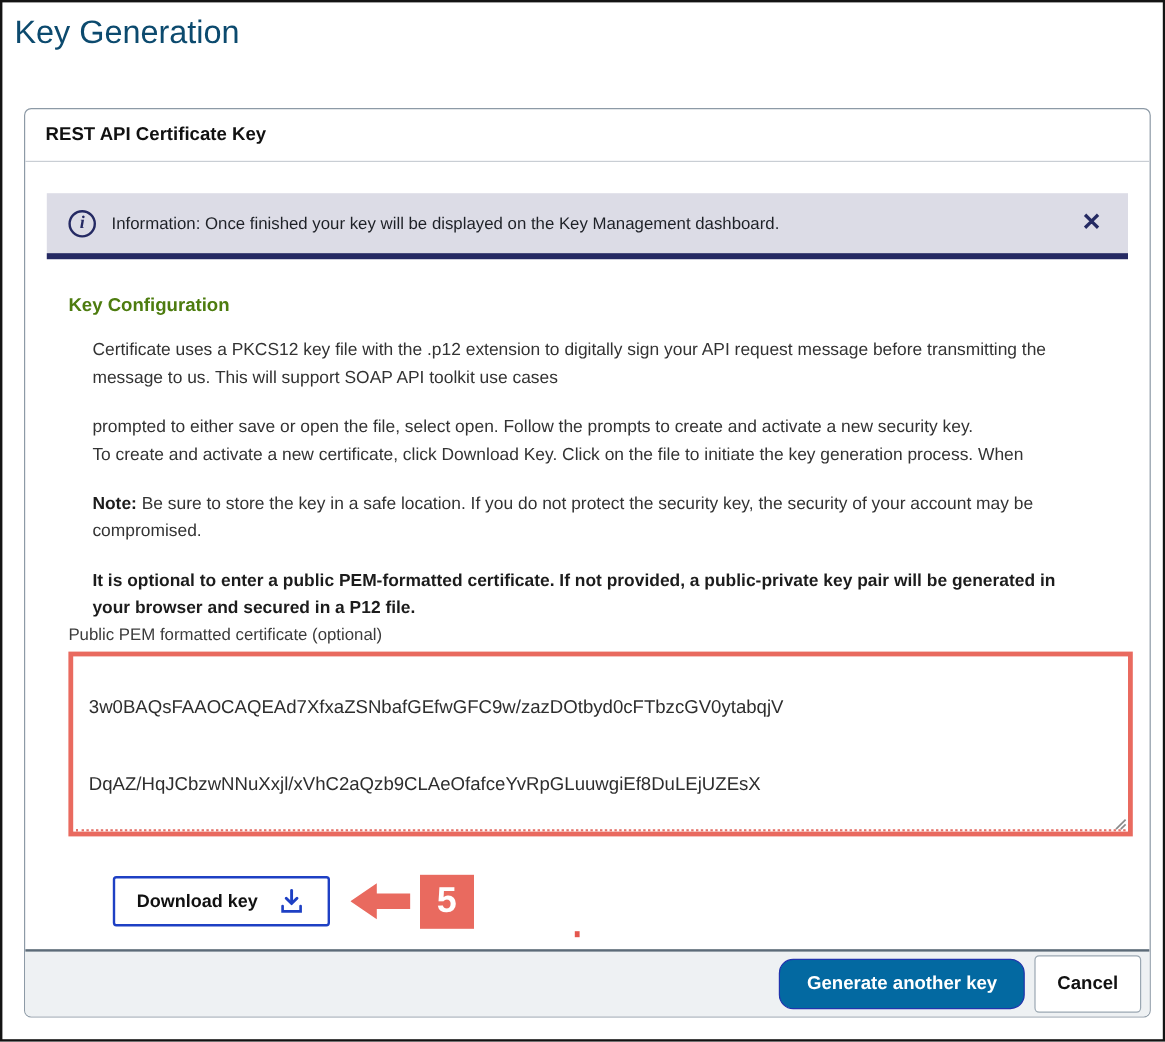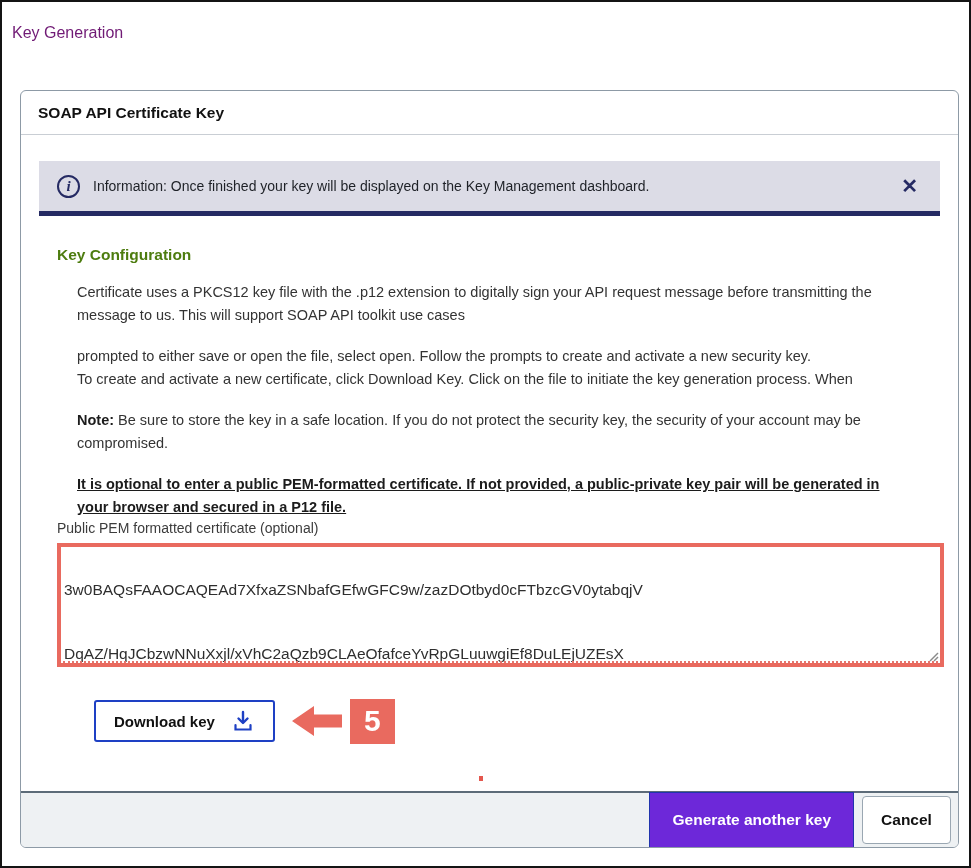--- a/index.html
+++ b/index.html
@@ -6,24 +6,24 @@
   html, body { width: 971px; height: 868px; }
   body {
     font-family: "Liberation Sans", sans-serif;
     background: #ffffff;
     border: 2px solid #141414;
     position: relative;
     color: #222;
   }
   .page-title {
     position: absolute;
-    left: 10px; top: 22px;
-    font-size: 16px;
+    left: 10px; top: 10px;
+    font-size: 27px;
     font-weight: 400;
-    color: #701a75;
+    color: #0c4a6e;
   }
   .panel {
     position: absolute;
     left: 18px; top: 88px;
     width: 939px; height: 758px;
     background: #fff;
     border: 1px solid #8d9aa6;
     border-radius: 6px;
     display: flex;
     flex-direction: column;
@@ -87,35 +87,36 @@
     color: #4d7c0f;
   }
   .para {
     margin-top: 17px;
     font-size: 14.5px;
     line-height: 1.62;
     color: #333;
     margin-left: 20px;
   }
   .para span.line { display: block; }
-  .para.bold { font-weight: bold; color: #1c1c1c; text-decoration: underline; }
+  .para.bold { font-weight: bold; color: #1c1c1c; }
   .note-label { font-weight: bold; color: #1c1c1c; }
   .pem-label {
     font-size: 14px;
     color: #3c3c3c;
   }
   .pem-box {
     margin-top: 7px;
     width: 887px;
-    height: 124px;
+    height: 154px;
     border: 4px solid #e96a5f;
     background: #fff;
     overflow: hidden;
     position: relative;
     cursor: text;
+    padding-left: 10px;
   }
   .pem-inner {
     margin-top: -11px;
     padding-left: 3px;
     font-family: "Liberation Sans", sans-serif;
     font-size: 15.5px;
     line-height: 21.5px;
     color: #2e2e2e;
     white-space: pre;
   }
@@ -175,26 +176,26 @@
     height: 56px;
     background: #eef1f3;
     border-top: 2px solid #5c6b78;
     display: flex;
     align-items: center;
     justify-content: flex-end;
     gap: 8px;
     padding-right: 7px;
   }
   .btn-primary {
-    height: 56px;
+    height: 42px;
     min-width: 197px;
     padding: 0 22px;
-    background: #6d28d9;
+    background: #0369a1;
     border: 1px solid #2134ad;
-    border-radius: 0;
+    border-radius: 12px;
     color: #fff;
     font-family: "Liberation Sans", sans-serif;
     font-size: 15.5px;
     font-weight: bold;
     cursor: pointer;
   }
   .btn-secondary {
     height: 48px;
     min-width: 89px;
     padding: 0 18px;
@@ -208,21 +209,21 @@
     cursor: pointer;
   }
 </style>
 </head>
 <body>
 
 <div class="page-title">Key Generation</div>
 
 <div class="panel">
 
-  <div class="panel-header">SOAP API Certificate Key</div>
+  <div class="panel-header">REST API Certificate Key</div>
 
   <div class="panel-body">
 
     <div class="info-banner">
       <span class="info-circle">i</span>
       <span class="info-text">Information: Once finished your key will be displayed on the Key Management dashboard.</span>
       <button class="banner-close">✕</button>
     </div>
 
     <div class="content-inner">

